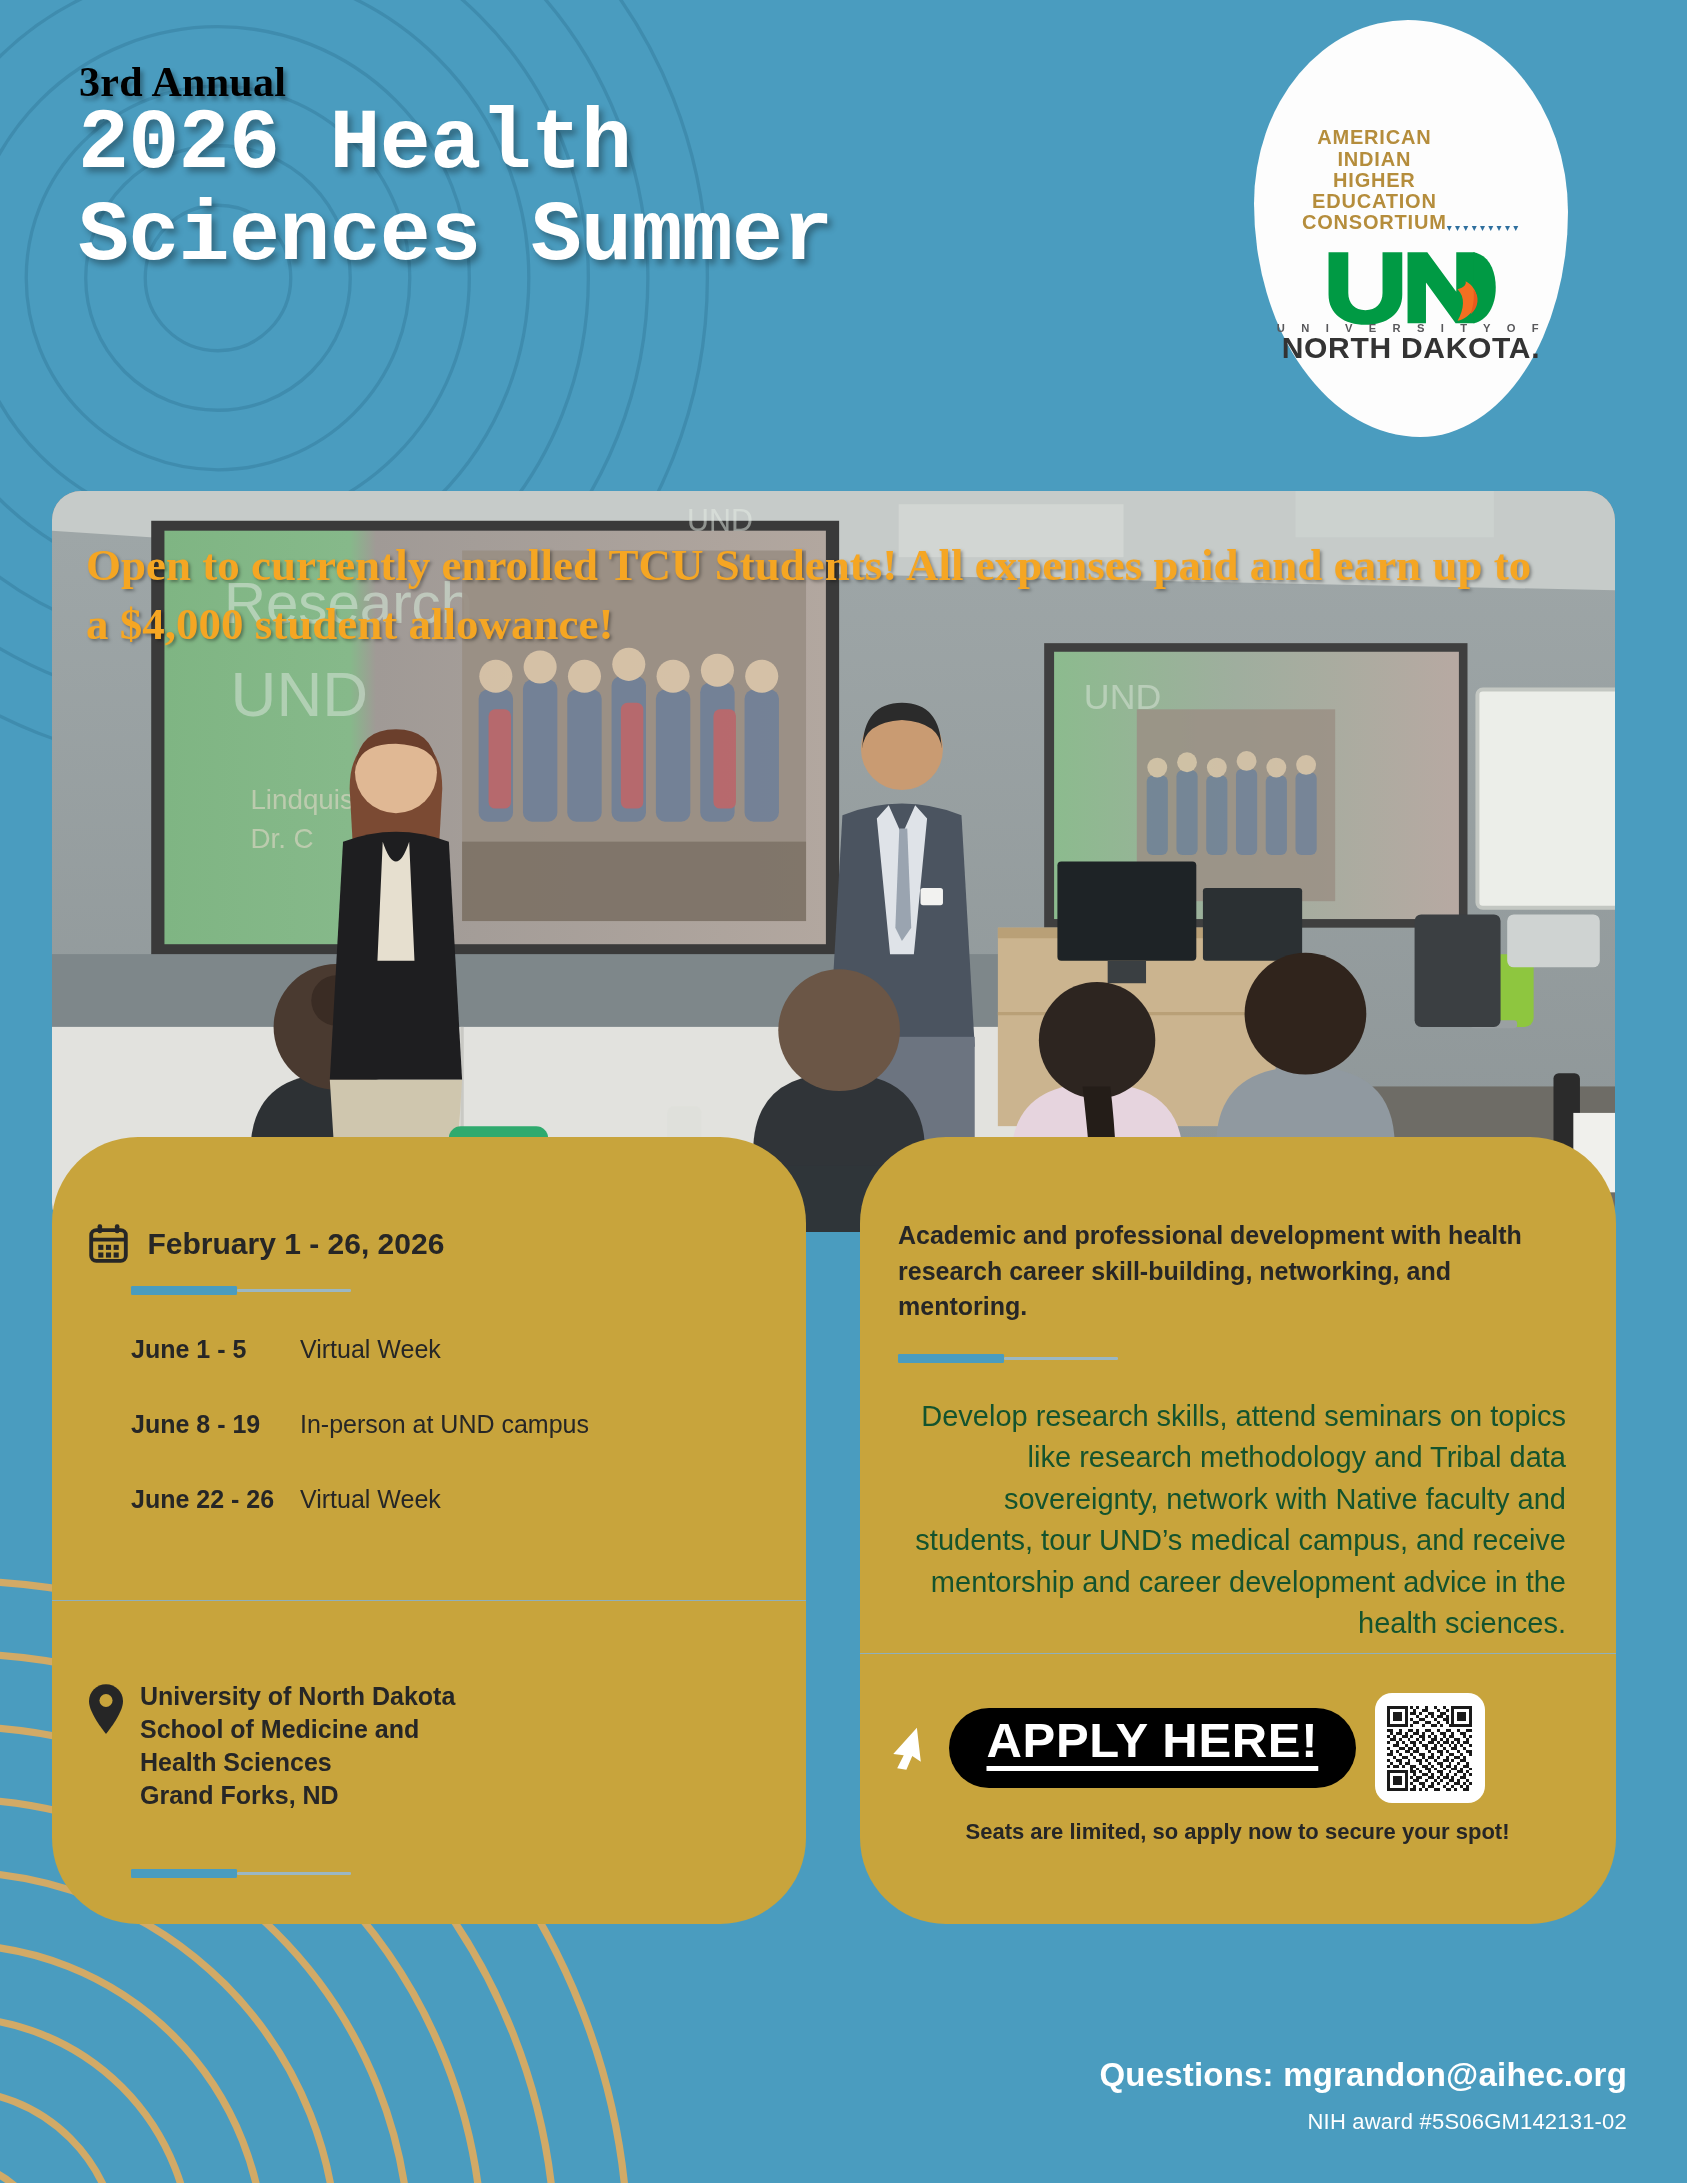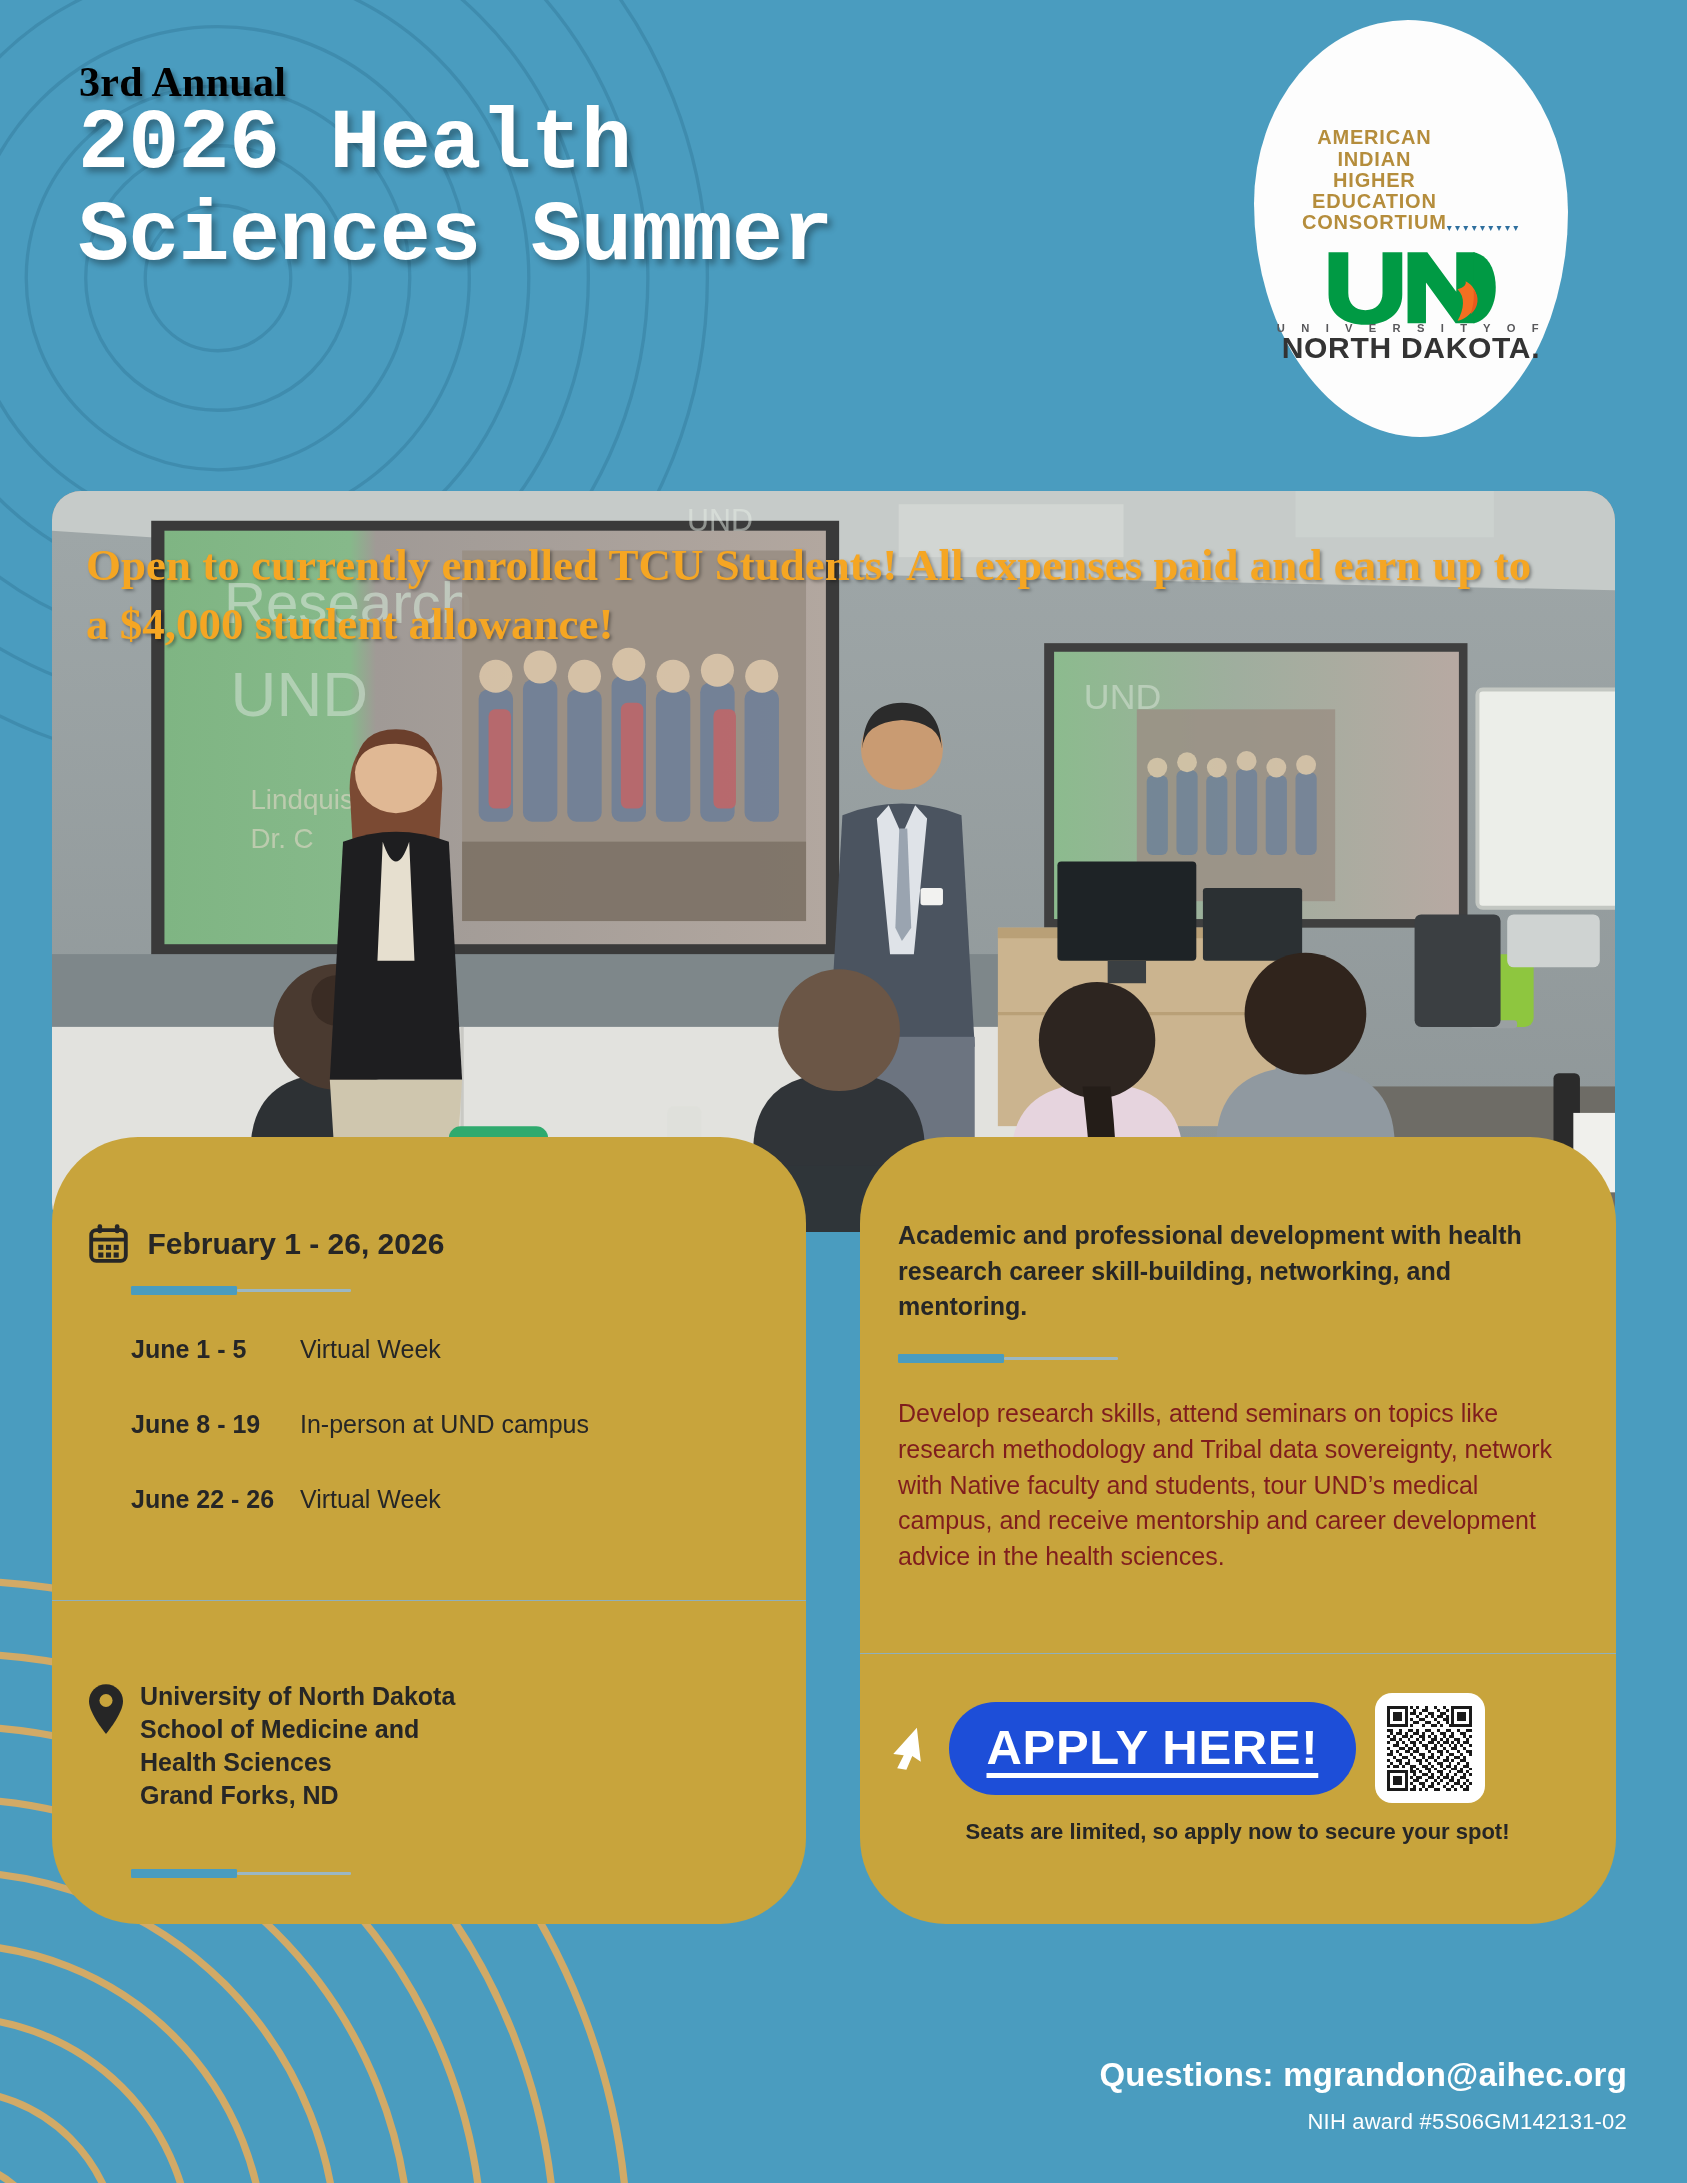--- a/index.html
+++ b/index.html
@@ -100,28 +100,28 @@
   .pin-icon{width:34px;height:50px;margin-top:4px;}
   .loc-text{font-size:25px;font-weight:700;color:#262626;line-height:1.32;}
 
   
   .rc-head{
     position:absolute;left:38px;top:81px;width:662px;
     font-size:25px;font-weight:700;color:#262626;line-height:1.42;
   }
   .rc-body{
     position:absolute;left:38px;top:259px;width:668px;
-    font-size:25px;font-weight:400;color:#7f1d1d;line-height:1.43;
+    font-size:29px;font-weight:400;color:#14532d;line-height:1.43;text-align:right;
   }
 
   .apply-row{position:absolute;left:28px;top:556px;display:flex;align-items:center;gap:18.5px;}
   .cursor-icon{width:42px;height:46px;flex:0 0 auto;}
   .apply-btn{
-    background:#1d4ed8;border-radius:60px;
-    padding:17px 38px 20px 38px;
+    background:#000000;border-radius:60px;
+    padding:4px 38px 20px 38px;
     display:flex;align-items:center;justify-content:flex-end;
   }
   .apply-btn span{
     font-size:49px;font-weight:700;color:#ffffff;letter-spacing:0.7px;
     text-decoration:underline;text-underline-offset:9.3px;text-decoration-thickness:4.6px;
     white-space:nowrap;
   }
   .qr-box{
     width:110px;height:110px;background:#ffffff;border-radius:17px;
     display:flex;align-items:center;justify-content:center;flex:0 0 auto;

